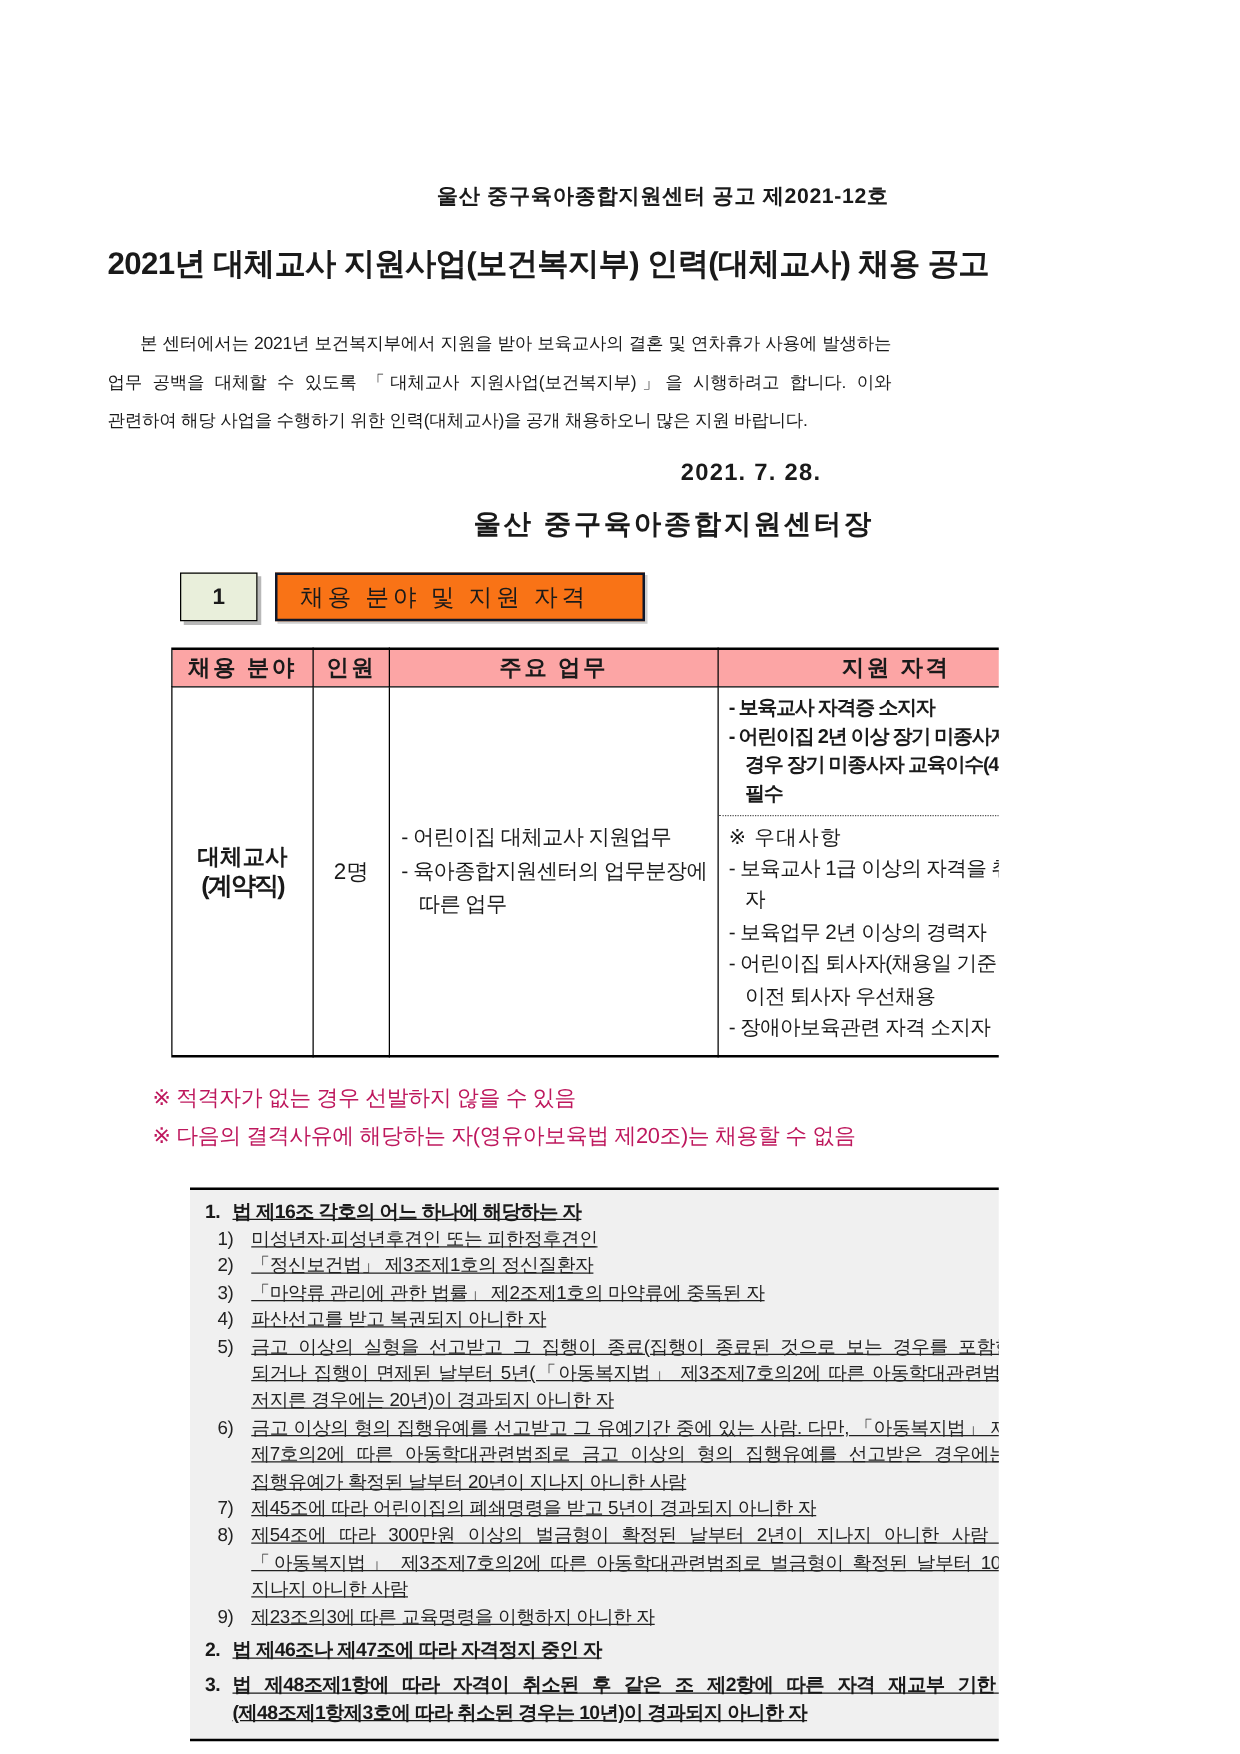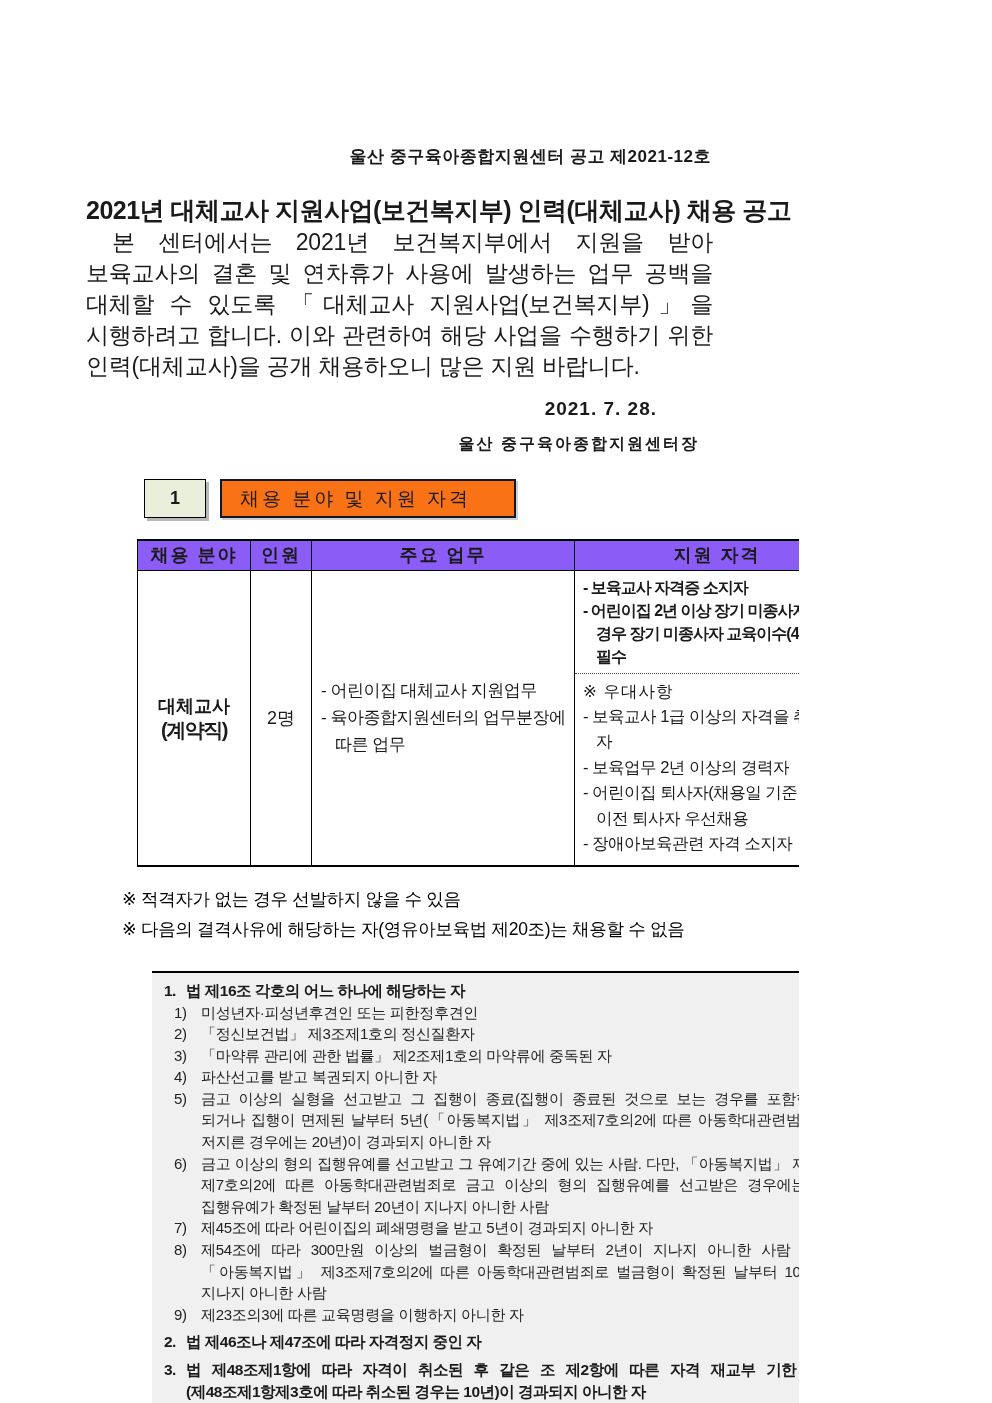--- a/index.html
+++ b/index.html
@@ -26,39 +26,40 @@
   }
   .doc-title {
     margin-top: 26px;
     text-align: center;
     font-size: 25px;
     font-weight: bold;
     letter-spacing: -0.5px;
     white-space: nowrap;
   }
   .intro {
-    font-size: 23px;
+    margin-top: 32px;
+    font-size: 14px;
     line-height: 31px;
     text-align: justify;
     text-indent: 26px;
     word-break: keep-all;
     letter-spacing: -0.2px;
   }
   .doc-date {
     margin-top: 16px;
     text-align: right;
     font-size: 19px;
     font-weight: bold;
     margin-right: 56px;
     letter-spacing: 1px;
   }
   .doc-signer {
     margin-top: 14px;
     text-align: right;
-    font-size: 16px;
+    font-size: 22px;
     font-weight: bold;
     margin-right: 14px;
     letter-spacing: 2px;
   }
   .section-header {
     margin-top: 24px;
     margin-left: 58px;
     display: flex;
     align-items: stretch;
     height: 39px;
@@ -95,21 +96,21 @@
     border-collapse: collapse;
     table-layout: fixed;
     border-top: 2px solid #000;
     border-bottom: 2px solid #000;
   }
   table.recruit th, table.recruit td {
     border: 1px solid #000;
     vertical-align: middle;
   }
   table.recruit th {
-    background: #8b5cf6;
+    background: #fca5a5;
     font-size: 18px;
     font-weight: bold;
     letter-spacing: 2px;
     height: 30px;
     text-align: center;
   }
   td.cell-field {
     text-align: center;
     font-size: 18px;
     font-weight: bold;
@@ -152,34 +153,34 @@
     letter-spacing: -0.5px;
     padding-left: 13px;
     text-indent: -13px;
     word-break: keep-all;
   }
   .notes { margin-top: 17px; margin-left: 36px; }
   .note-line {
     font-size: 17.5px;
     line-height: 30px;
     letter-spacing: -0.3px;
-    color: #000000;
+    color: #be185d;
   }
   .legal-box {
     margin-top: 27px;
     margin-left: 66px;
     width: 692px;
     background: #f0f0f0;
     border-top: 2px solid #000;
     border-bottom: 2px solid #000;
     padding: 7px 14px 9px 12px;
   }
   .legal-row { display: flex; align-items: flex-start; }
   .legal-row .lbl { flex: 0 0 auto; white-space: pre; }
-  .legal-row .txt { flex: 1 1 auto; text-align: justify; word-break: keep-all; }
+  .legal-row .txt { flex: 1 1 auto; text-align: justify; word-break: keep-all; text-decoration: underline; }
   .legal-row.top {
     font-size: 15.5px;
     font-weight: bold;
     line-height: 22px;
     letter-spacing: -0.5px;
   }
   .legal-row.top .lbl { width: 22px; }
   .legal-row.top.gap { margin-top: 6px; }
   .legal-row.sub {
     margin-left: 10px;

